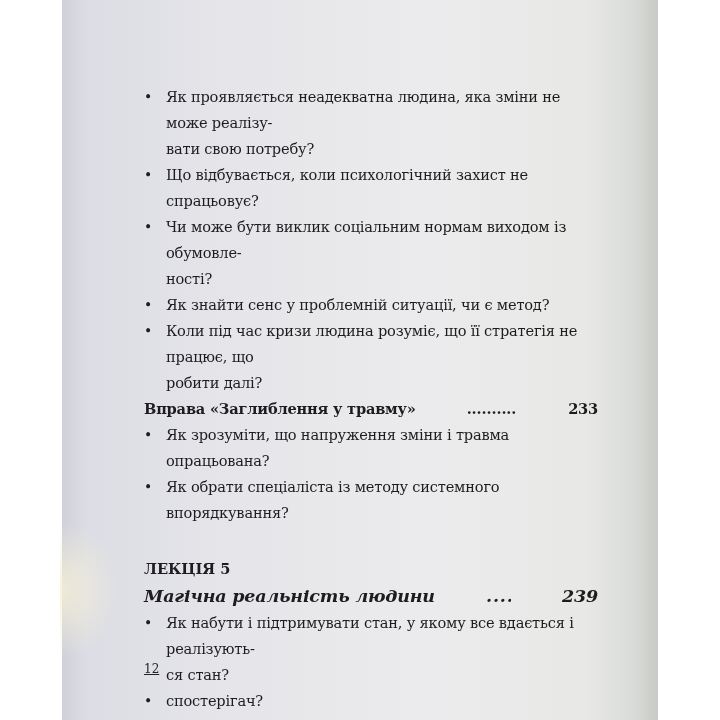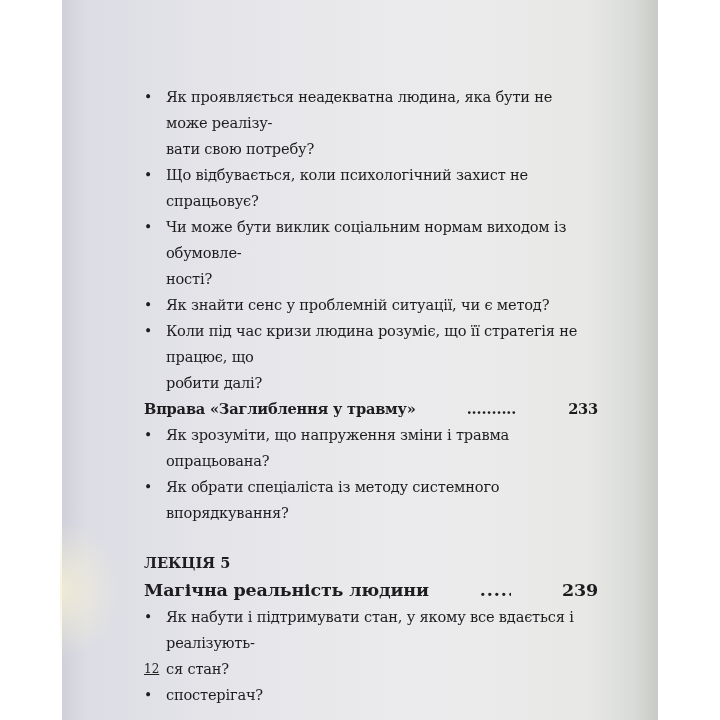--- a/index.html
+++ b/index.html
@@ -12,35 +12,35 @@
   }
   .page::after {
     content:""; position:absolute; left:-2px; top:520px; width:60px; height:140px;
     background: radial-gradient(ellipse at 0% 50%, rgba(245,240,215,0.85), rgba(245,240,215,0) 70%);
     pointer-events:none;
   }
   .content { position:absolute; left:82px; top:84px; width:454px; }
   .item { position:relative; padding-left:22px; font-size:14.6px; line-height:26px; letter-spacing:-0.2px; }
   .bullet { position:absolute; left:0; top:0; width:6px; font-size:14px; }
   .heading { display:flex; align-items:flex-start; font-weight:bold; font-size:14.6px; line-height:26px; letter-spacing:-0.2px;gap:47px; }
-  .heading.big { font-size:17.5px; line-height:28px; }
+  .heading.big { font-size:17.5px; line-height:28px;font-style:italic; }
   .heading .leader { flex:1; overflow:hidden; white-space:nowrap; margin:0 4px; font-weight:bold; }
   .heading .leader::before { content:". . . . . . . . . . . . . . . . . . . . . . . . . . . . . . . . . . . . . . . . . . . . . . . . . . . . . . . . . . . . . . . . . . . . . . . . . . . . . . . . . . . . . . . . . . . ."; letter-spacing:-2.6px; }
-  .lecture { font-weight:bold; font-size:14.6px; line-height:26px; margin-top:24px; }
+  .lecture { font-weight:bold; font-size:14.6px; line-height:26px; margin-top:30px; }
   .page-number { position:absolute; left:82px; top:662px; font-size:12px; color:#222;text-decoration:underline; }
 </style>
 </head>
 <body>
 
 <div class="page">
   <div class="content">
 
     <div class="item">
       <span class="bullet">•</span>
-      <div>Як проявляється неадекватна людина, яка бути не може реалізу-</div>
+      <div>Як проявляється неадекватна людина, яка зміни не може реалізу-</div>
       <div>вати свою потребу?</div>
     </div>
     <div class="item">
       <span class="bullet">•</span>
       <div>Що відбувається, коли психологічний захист не спрацьовує?</div>
     </div>
     <div class="item">
       <span class="bullet">•</span>
       <div>Чи може бути виклик соціальним нормам виходом із обумовле-</div>
       <div>ності?</div>

